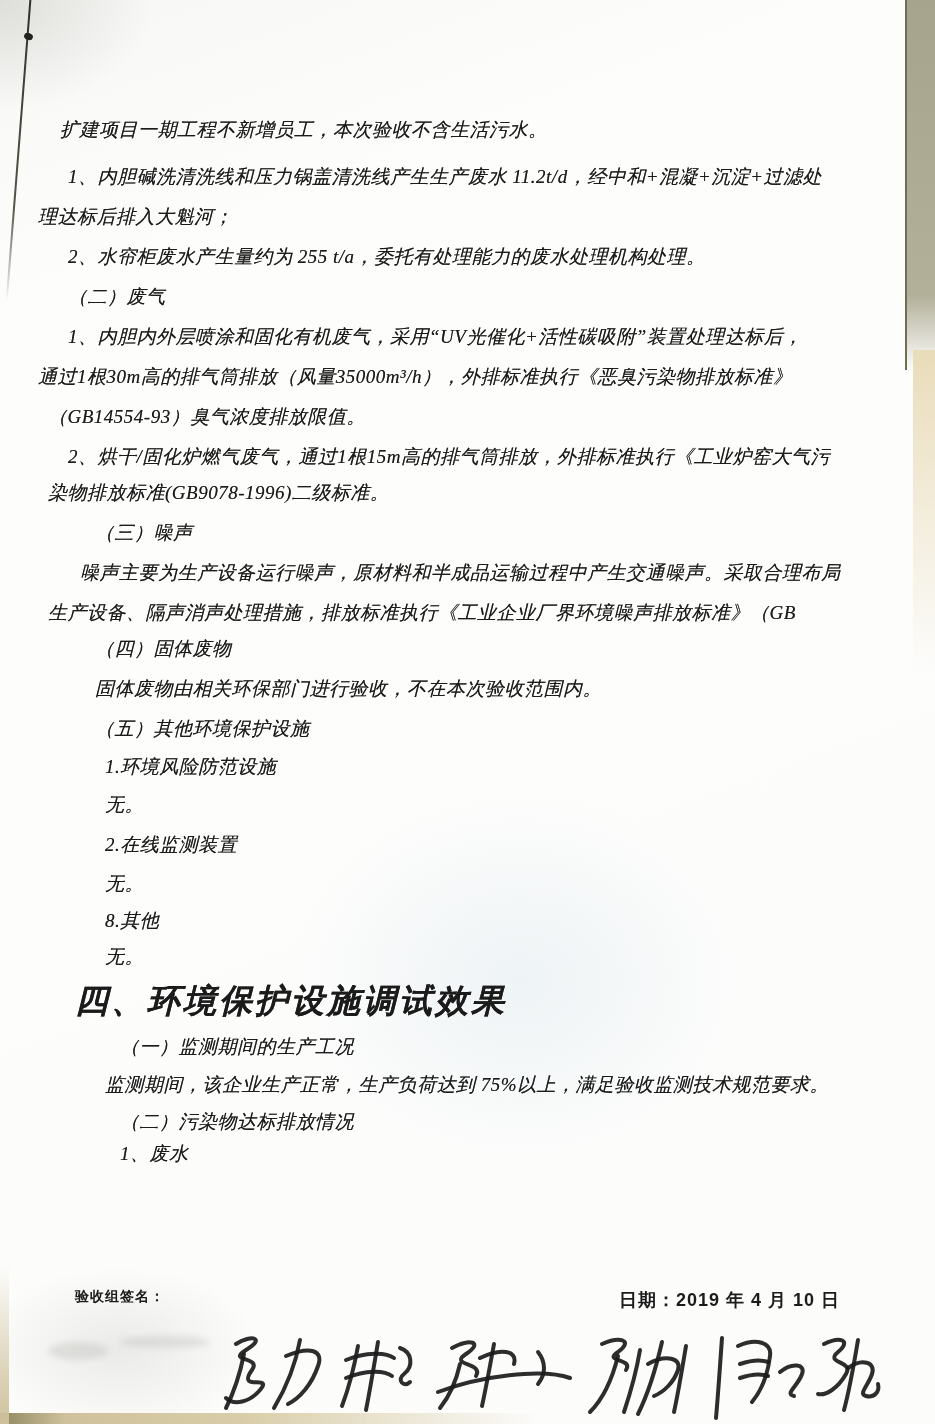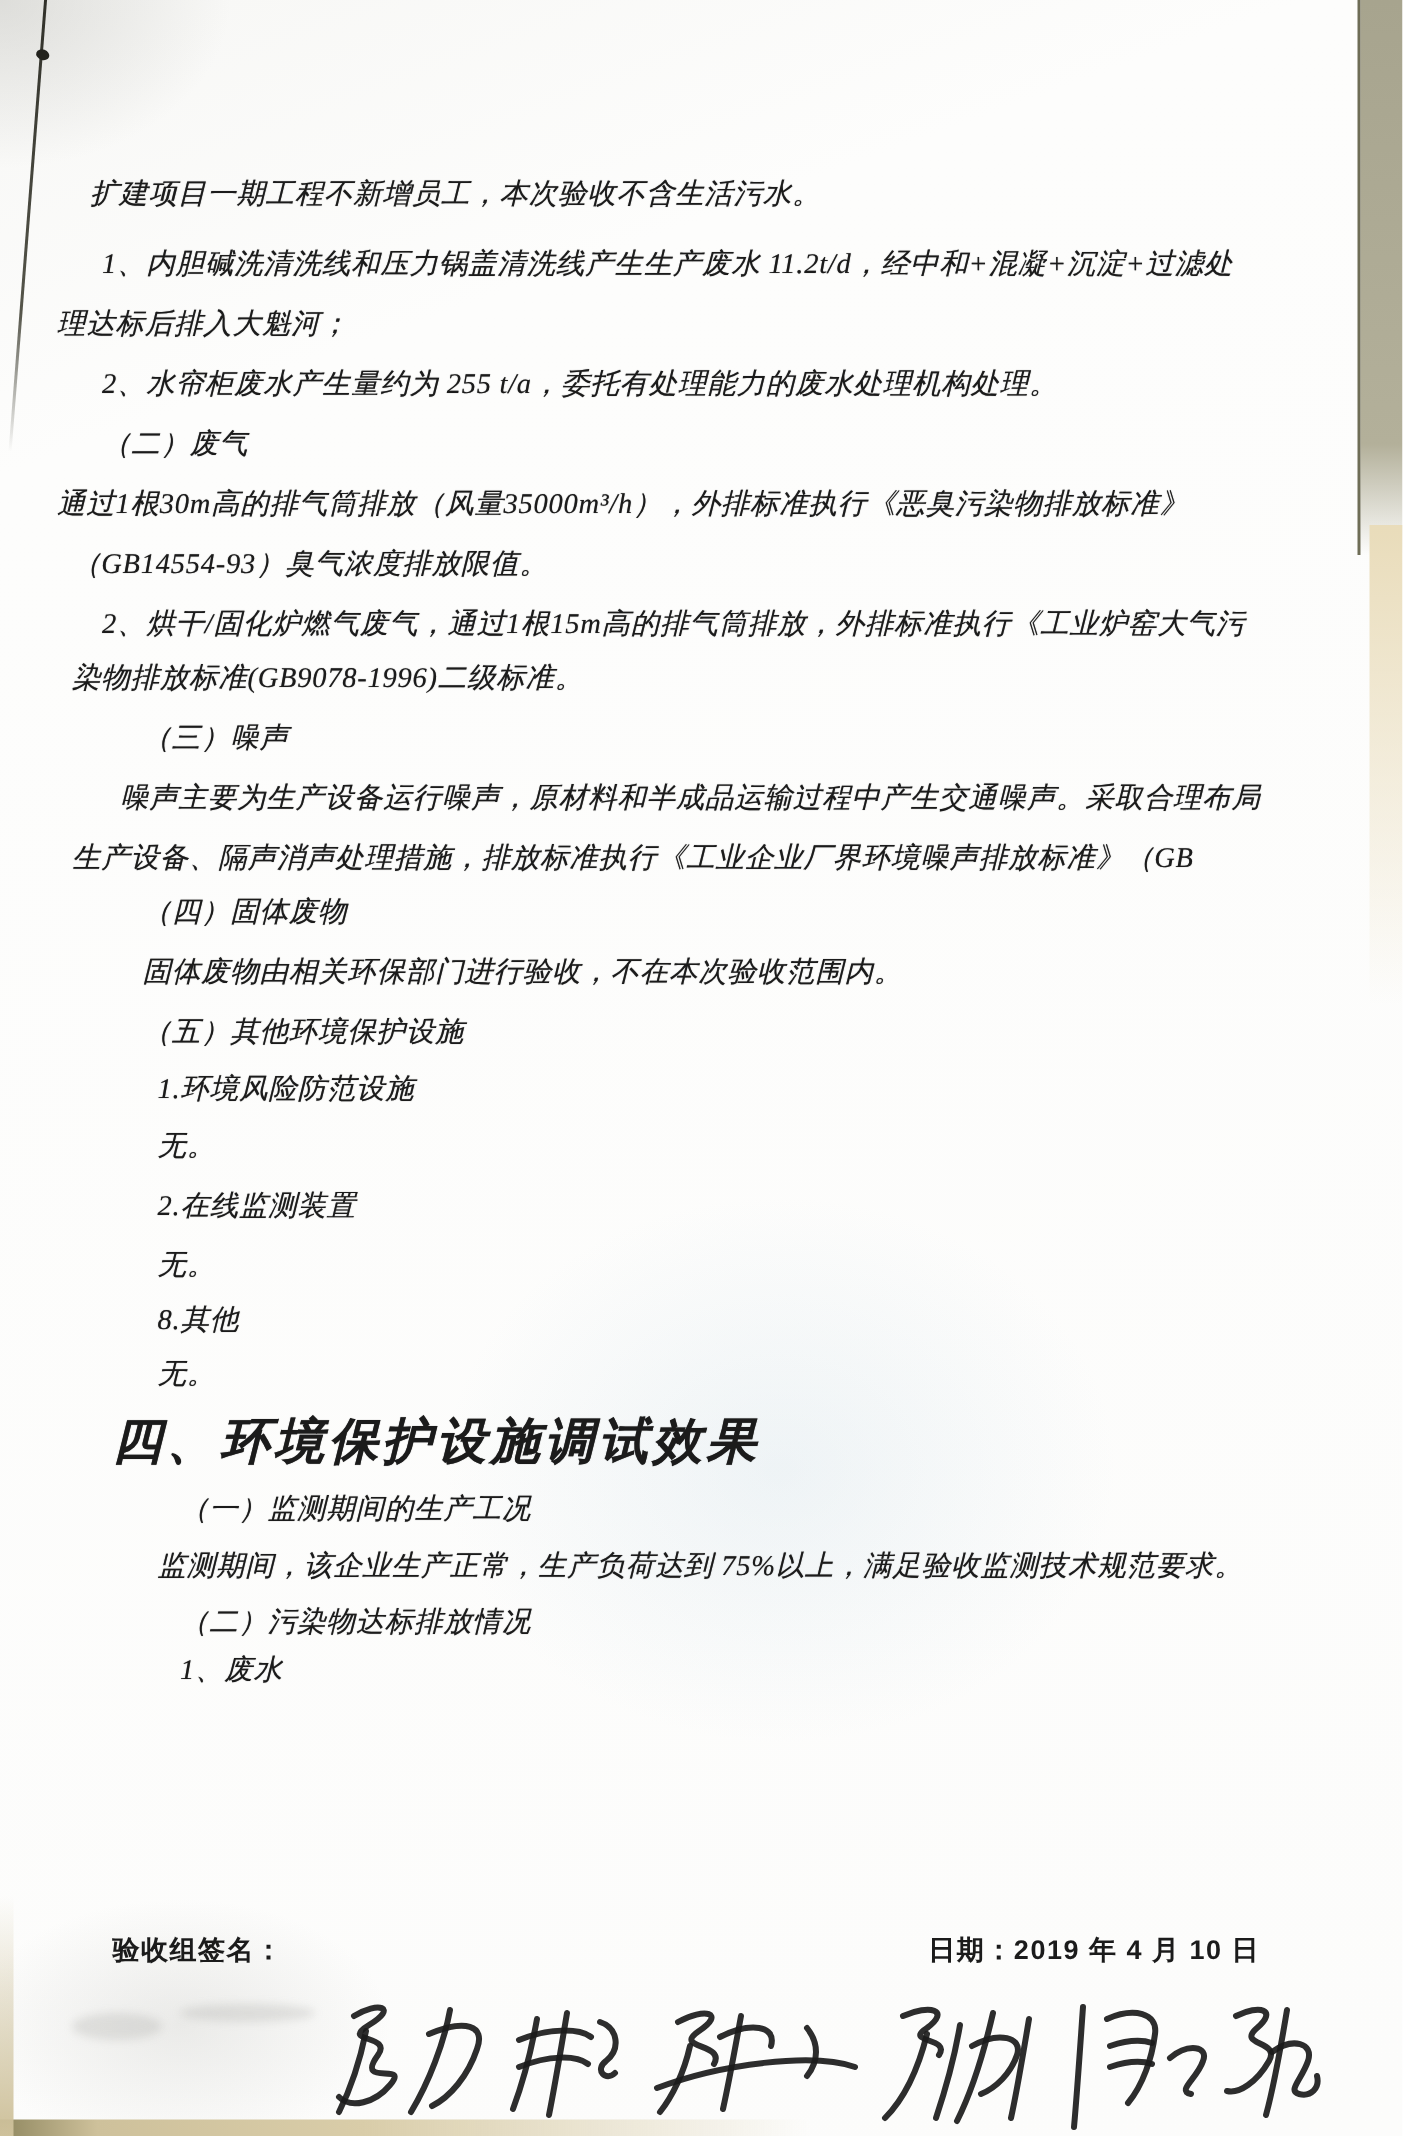--- a/index.html
+++ b/index.html
@@ -72,21 +72,21 @@
     font-weight:bold;font-size:33px;line-height:32px;
     padding-left:37px;letter-spacing:3px;margin-bottom:18px;
     text-shadow:0 0 0.5px rgba(10,10,10,0.8);
   }
   .footer{
     position:absolute;top:1288px;left:38px;right:55px;
     display:flex;justify-content:space-between;align-items:flex-start;
     color:var(--ink);font-size:19px;
   }
   .footer .sign{margin-left:37px;letter-spacing:1px;font-weight:bold;
-    font-family:"Liberation Sans","DejaVu Sans",sans-serif;font-size:18px;}
+    font-family:"Liberation Sans","DejaVu Sans",sans-serif;font-size:14px;}
   .footer .date{margin-right:40px;letter-spacing:1px;font-weight:bold;
     font-family:"Liberation Sans","DejaVu Sans",sans-serif;font-size:18px;}
   .sigs{position:absolute;left:140px;top:1316px;width:760px;height:110px;}
   .sigs path{stroke:var(--ink);stroke-width:4;fill:none;stroke-linecap:round;stroke-linejoin:round;opacity:0.92;}
 </style>
 </head>
 <body style="--ink: #1b1b1b;">
 
 <div class="paper">
   <div class="band-right-top"></div>
@@ -97,20 +97,21 @@
   <div class="strip-left-bottom"></div>
   <div class="smudge" style="left:48px;top:1342px;width:60px;height:18px;"></div>
   <div class="smudge" style="left:120px;top:1336px;width:90px;height:12px;"></div>
 
   <div class="content">
       <div class="line p1">扩建项目一期工程不新增员工，本次验收不含生活污水。</div>
       <div class="line p2" style="margin-top: 24px;">1、内胆碱洗清洗线和压力锅盖清洗线产生生产废水 11.2t/d，经中和+混凝+沉淀+过滤处</div>
       <div class="line p0">理达标后排入大魁河；</div>
       <div class="line p2" style="margin-top: 5px;">2、水帘柜废水产生量约为 255 t/a，委托有处理能力的废水处理机构处理。</div>
       <div class="line p2" style="margin-top: 3px;">（二）废气</div>
+      <div class="line p2" style="margin-top: 7px;">1、内胆内外层喷涂和固化有机废气，采用“UV光催化+活性碳吸附”装置处理达标后，</div>
       <div class="line p0" style="margin-top: 2px;">通过1根30m高的排气筒排放（风量35000m³/h），外排标准执行《恶臭污染物排放标准》</div>
       <div class="line p05" style="margin-top: 1px;">（GB14554-93）臭气浓度排放限值。</div>
       <div class="line p2">2、烘干/固化炉燃气废气，通过1根15m高的排气筒排放，外排标准执行《工业炉窑大气污</div>
       <div class="line p05" style="margin-top: -4px;">染物排放标准(GB9078-1996)二级标准。</div>
       <div class="line p25">（三）噪声</div>
       <div class="line p22">噪声主要为生产设备运行噪声，原材料和半成品运输过程中产生交通噪声。采取合理布局</div>
       <div class="line p05" style="margin-top: 4px;">生产设备、隔声消声处理措施，排放标准执行《工业企业厂界环境噪声排放标准》（GB</div>
       <div class="line p25" style="margin-top: -4px;">（四）固体废物</div>
       <div class="line p25">固体废物由相关环保部门进行验收，不在本次验收范围内。</div>
       <div class="line p25">（五）其他环境保护设施</div>

